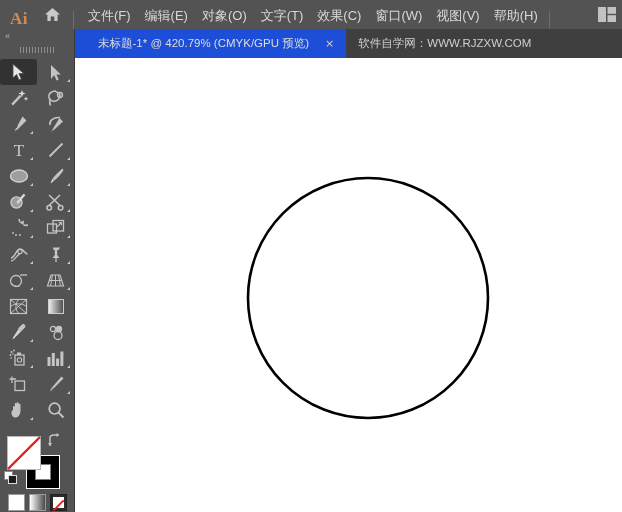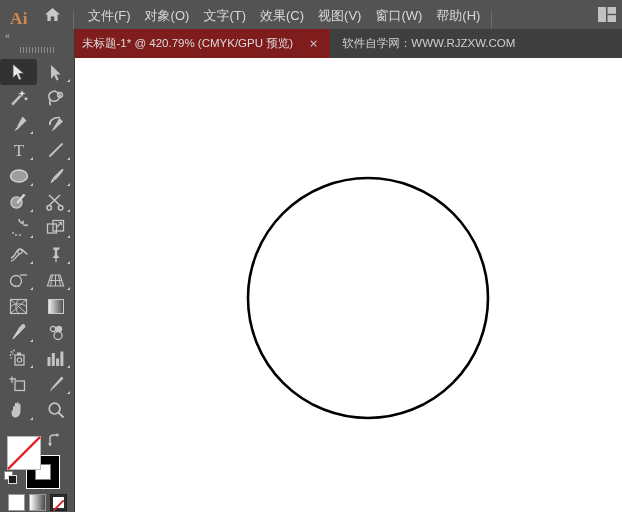--- a/index.html
+++ b/index.html
@@ -52,23 +52,23 @@
 
   
   #tabbar {
     position: absolute; left: 0; top: 29px;
     width: 622px; height: 29px;
     background: #3f3f3f;
     display: flex; align-items: stretch;
   }
   #tabbar-spacer { width: 74px; background: #3f3f3f; }
   #tab-active {
-    background: #7f1d1d;
+    background: #1d4ed8;
     display: flex; align-items: center;
-    padding: 0 8px 0 8px;
+    padding: 0 8px 0 24px;
     min-width: 0;
   }
   #tab-active-label {
     font-size: 11.5px; color: #dcdcdc;
     white-space: nowrap;
   }
   #tab-close {
     font-size: 11px; color: #d0d0d0;
     margin-left: 12px; padding: 0 4px;
     font-family: "DejaVu Sans", sans-serif;
@@ -207,25 +207,26 @@
 
   <div id="menubar">
     <div id="ai-logo" style="color: rgb(208, 138, 82);">Ai</div>
     <div id="home-icon">
       <svg width="17" height="15" viewBox="0 0 17 15">
         <path d="M8.5 1 L16 7.5 L13.6 7.5 L13.6 14 L10.3 14 L10.3 9.4 L6.7 9.4 L6.7 14 L3.4 14 L3.4 7.5 L1 7.5 Z" fill="#c9c9c9"></path>
       </svg>
     </div>
     <div class="vdiv"></div>
     <div class="menu-item">文件(F)</div>
+    <div class="menu-item">编辑(E)</div>
     <div class="menu-item">对象(O)</div>
     <div class="menu-item">文字(T)</div>
     <div class="menu-item">效果(C)</div>
+    <div class="menu-item">窗口(W)</div>
     <div class="menu-item">视图(V)</div>
-    <div class="menu-item">窗口(W)</div>
     <div class="menu-item">帮助(H)</div>
     <div class="vdiv" style="margin-left:4px"></div>
     <div id="ws-switch">
       <svg width="18" height="15" viewBox="0 0 18 15">
         <rect x="0" y="0" width="8" height="15" fill="#c2c2c2"></rect>
         <rect x="9.5" y="0" width="8.5" height="6.8" fill="#c2c2c2"></rect>
         <rect x="9.5" y="8.2" width="8.5" height="6.8" fill="#c2c2c2"></rect>
       </svg>
     </div>
   </div>

